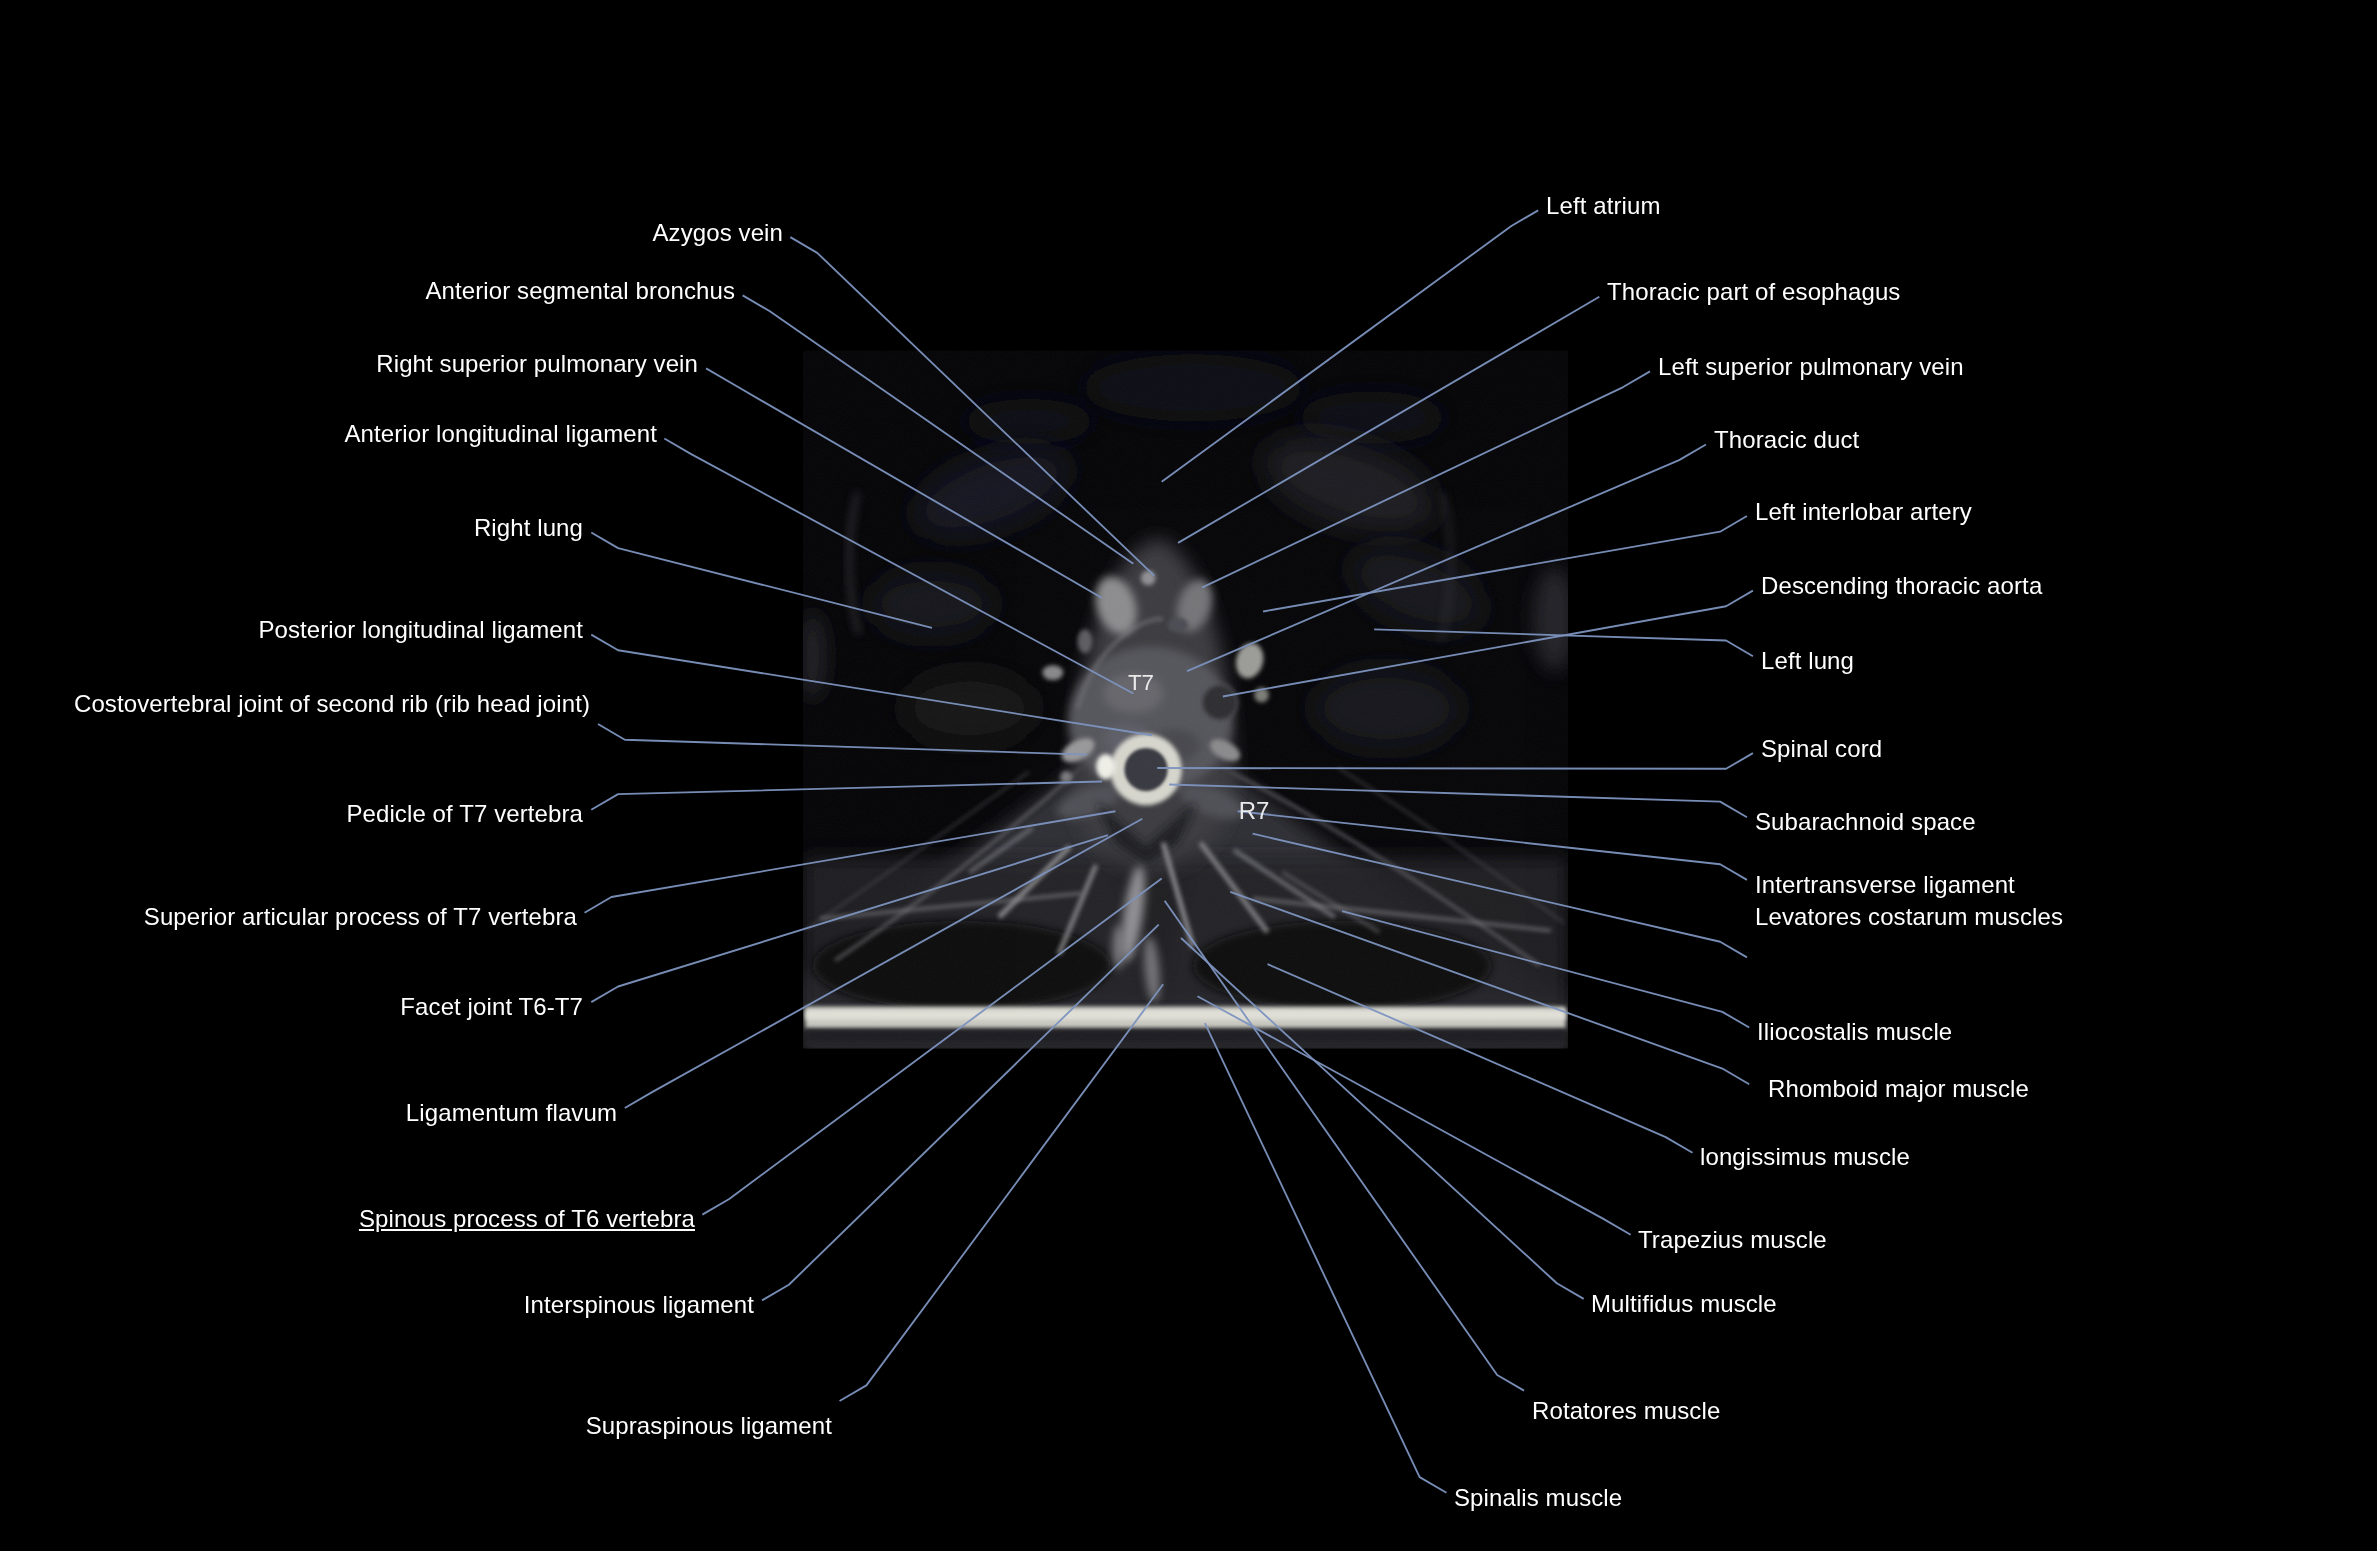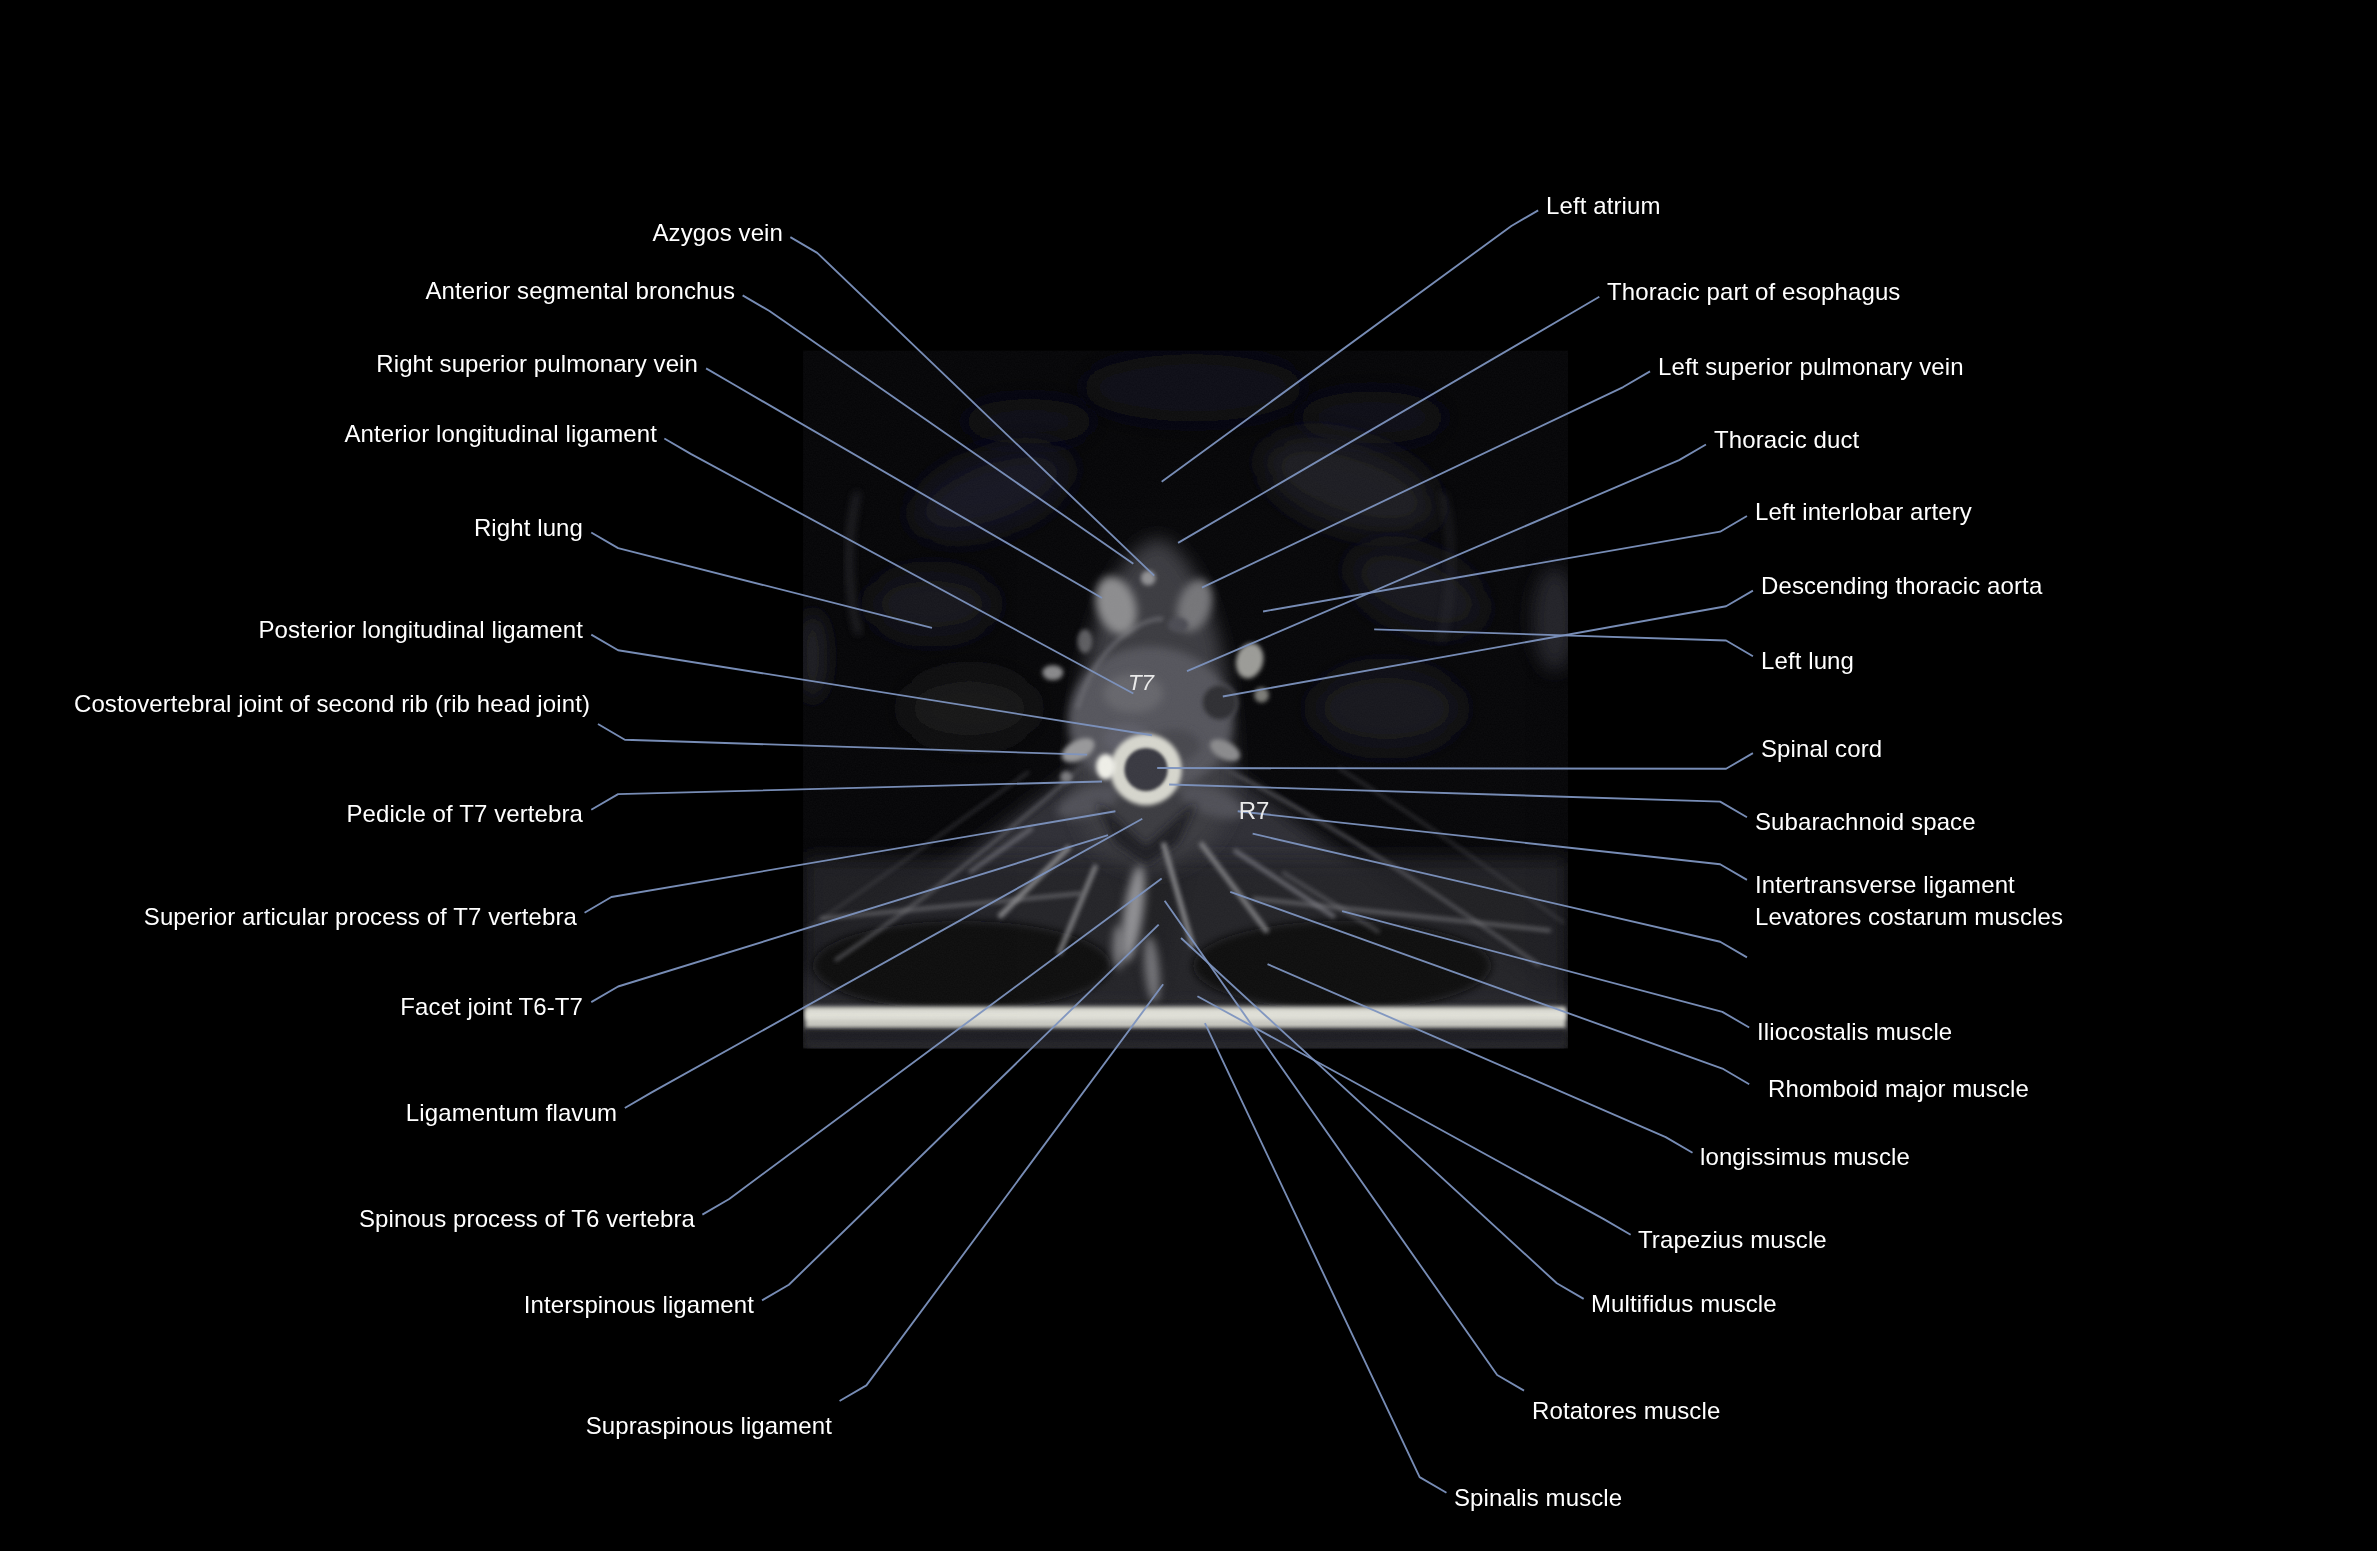--- a/index.html
+++ b/index.html
@@ -176,38 +176,38 @@
       <div class="label left" style="top: 276px; right: 1642px;">Anterior segmental bronchus</div>
       <div class="label left" style="top: 349px; right: 1679px;">Right superior pulmonary vein</div>
       <div class="label left" style="top: 419px; right: 1720px;">Anterior longitudinal ligament</div>
       <div class="label left" style="top: 513px; right: 1794px;">Right lung</div>
       <div class="label left" style="top: 615px; right: 1794px;">Posterior longitudinal ligament</div>
       <div class="label left" style="top: 689px; right: 1787px;">Costovertebral joint of second rib (rib head joint)</div>
       <div class="label left" style="top: 799px; right: 1794px;">Pedicle of T7 vertebra</div>
       <div class="label left" style="top: 902px; right: 1800px;">Superior articular process of T7 vertebra</div>
       <div class="label left" style="top: 992px; right: 1794px;">Facet joint T6-T7</div>
       <div class="label left" style="top: 1098px; right: 1760px;">Ligamentum flavum</div>
-      <div class="label left" style="top: 1204px; right: 1682px;">Spinous process of T6 vertebra</div>
+      <div class="label left" style="top: 1204px; right: 1682px; text-decoration: underline;">Spinous process of T6 vertebra</div>
       <div class="label left" style="top: 1290px; right: 1623px;">Interspinous ligament</div>
       <div class="label left" style="top: 1391px; right: 1545px; margin-top: 20px;">Supraspinous ligament</div>
       <div class="label right" style="top: 191px; left: 1546px;">Left atrium</div>
       <div class="label right" style="top: 277px; left: 1607px;">Thoracic part of esophagus</div>
       <div class="label right" style="top: 352px; left: 1658px;">Left superior pulmonary vein</div>
       <div class="label right" style="top: 425px; left: 1714px;">Thoracic duct</div>
       <div class="label right" style="top: 497px; left: 1755px;">Left interlobar artery</div>
       <div class="label right" style="top: 571px; left: 1761px;">Descending thoracic aorta</div>
       <div class="label right" style="top: 646px; left: 1761px;">Left lung</div>
       <div class="label right" style="top: 734px; left: 1761px;">Spinal cord</div>
       <div class="label right" style="top: 807px; left: 1755px;">Subarachnoid space</div>
       <div class="label right" style="top: 870px; left: 1755px;">Intertransverse ligament</div>
       <div class="label right" style="top: 902px; left: 1755px;">Levatores costarum muscles</div>
       <div class="label right" style="top: 1017px; left: 1757px;">Iliocostalis muscle</div>
       <div class="label right" style="top: 1074px; left: 1757px; margin-left: 11px;">Rhomboid major muscle</div>
       <div class="label right" style="top: 1142px; left: 1700px;">longissimus muscle</div>
       <div class="label right" style="top: 1225px; left: 1638px;">Trapezius muscle</div>
       <div class="label right" style="top: 1289px; left: 1591px;">Multifidus muscle</div>
       <div class="label right" style="top: 1380px; left: 1532px; margin-top: 16px;">Rotatores muscle</div>
       <div class="label right" style="top: 1483px; left: 1454px;">Spinalis muscle</div>
-      <div class="marker" style="left: 1141px; top: 683px; font-size: 22.4px; font-style: italic;">T7</div>
+      <div class="marker" style="left: 1141px; top: 683px; font-size: 22.4px;">T7</div>
       <div class="marker" style="left: 1254px; top: 811px; font-size: 24px;">R7</div>
     </div>
 </div>
 
 
 </body></html>

